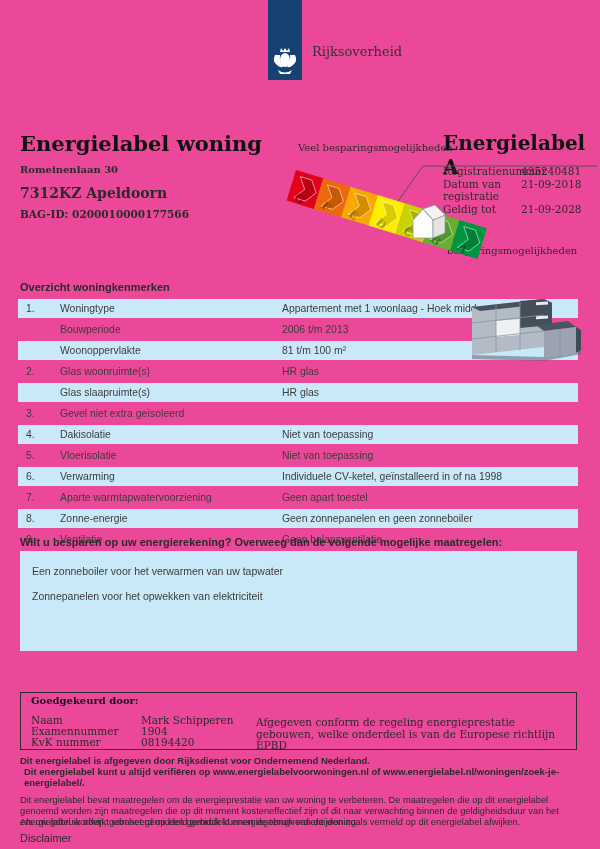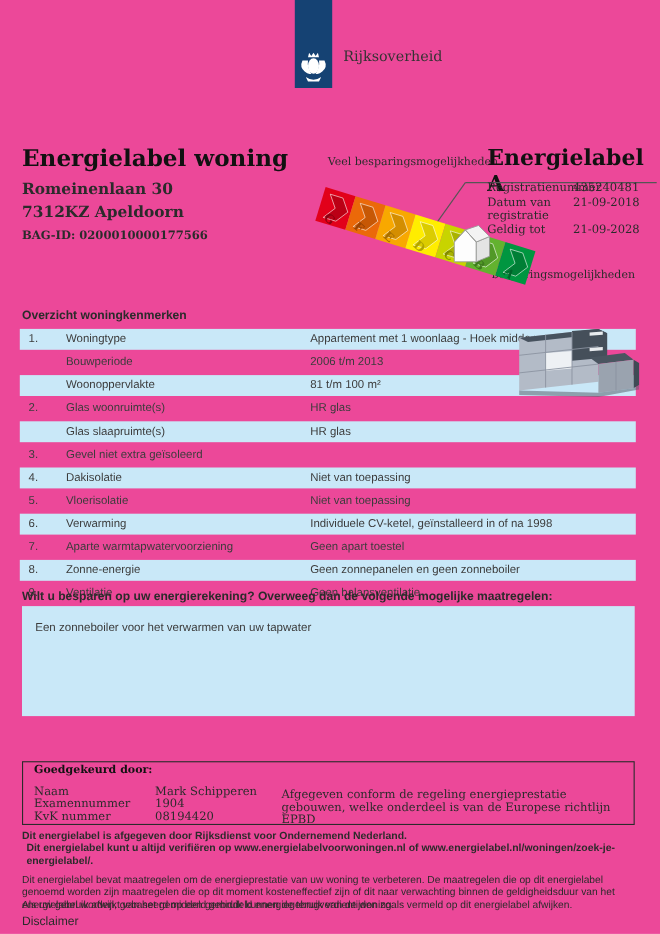--- a/index.html
+++ b/index.html
@@ -7,21 +7,21 @@
         font-family:"Liberation Sans",sans-serif;color:#2b2b2b;}
   .abs{position:absolute;}
   .serif{font-family:"DejaVu Serif","Liberation Serif",serif;}
 
   
   #ribbon{left:268px;top:0;width:34px;height:80px;background:#154273;}
   #logo-text{left:312px;top:44px;font-size:13px;color:#333;}
 
   
   #doc-title{left:20px;top:131px;font-size:21px;font-weight:bold;color:#111;}
-  #addr1{left:20px;top:164px;font-size:14px;font-weight:bold;}
+  #addr1{left:20px;top:164px;font-size:10px;font-weight:bold;}
   #addr2{left:20px;top:185px;font-size:14px;font-weight:bold;}
   #bagid{left:20px;top:208px;font-size:10.5px;font-weight:bold;}
 
   
   #veel{left:298px;top:142px;font-size:10px;}
   #weinig{left:447px;top:234px;font-size:10px;}
   #label-title{left:443px;top:131px;font-size:20px;font-weight:bold;color:#111;}
   #reg-rows{left:443px;top:165px;font-size:10.5px;line-height:12.5px;}
   .reg-row{display:flex;}
   .reg-row .lbl{width:78px;}
@@ -226,20 +226,21 @@
     <polygon points="76,40 68,34 100,30 108,36" fill="#4a5560"></polygon>
     <polygon points="76,40 108,36 108,62 76,66" fill="#9aa3af"></polygon>
     <polygon points="108,36 113,39 113,59 108,62" fill="#3f4a55"></polygon>
     <line x1="92" y1="38" x2="92" y2="64" stroke="#8b93a0" stroke-width="0.8"></line>
     <polygon points="4,64 76,66 108,62 113,59 113,63 76,70 4,68" fill="#5b6570" opacity="0.55"></polygon>
   </svg>
 
   <div id="measures-title" class="abs">Wilt u besparen op uw energierekening? Overweeg dan de volgende mogelijke maatregelen:</div>
   <div id="measures-box" class="abs">
     <p class="mitem">Een zonneboiler voor het verwarmen van uw tapwater</p>
+    <p class="mitem">Zonnepanelen voor het opwekken van elektriciteit</p>
   </div>
 
 
   <div id="approval-box" class="abs serif">
     <div id="approval-title">Goedgekeurd door:</div>
     <div class="afield" style="top:22px;">
       <span class="albl">Naam</span>
       <span>Mark Schipperen</span>
     </div>
     <div class="afield" style="top:33px;">

